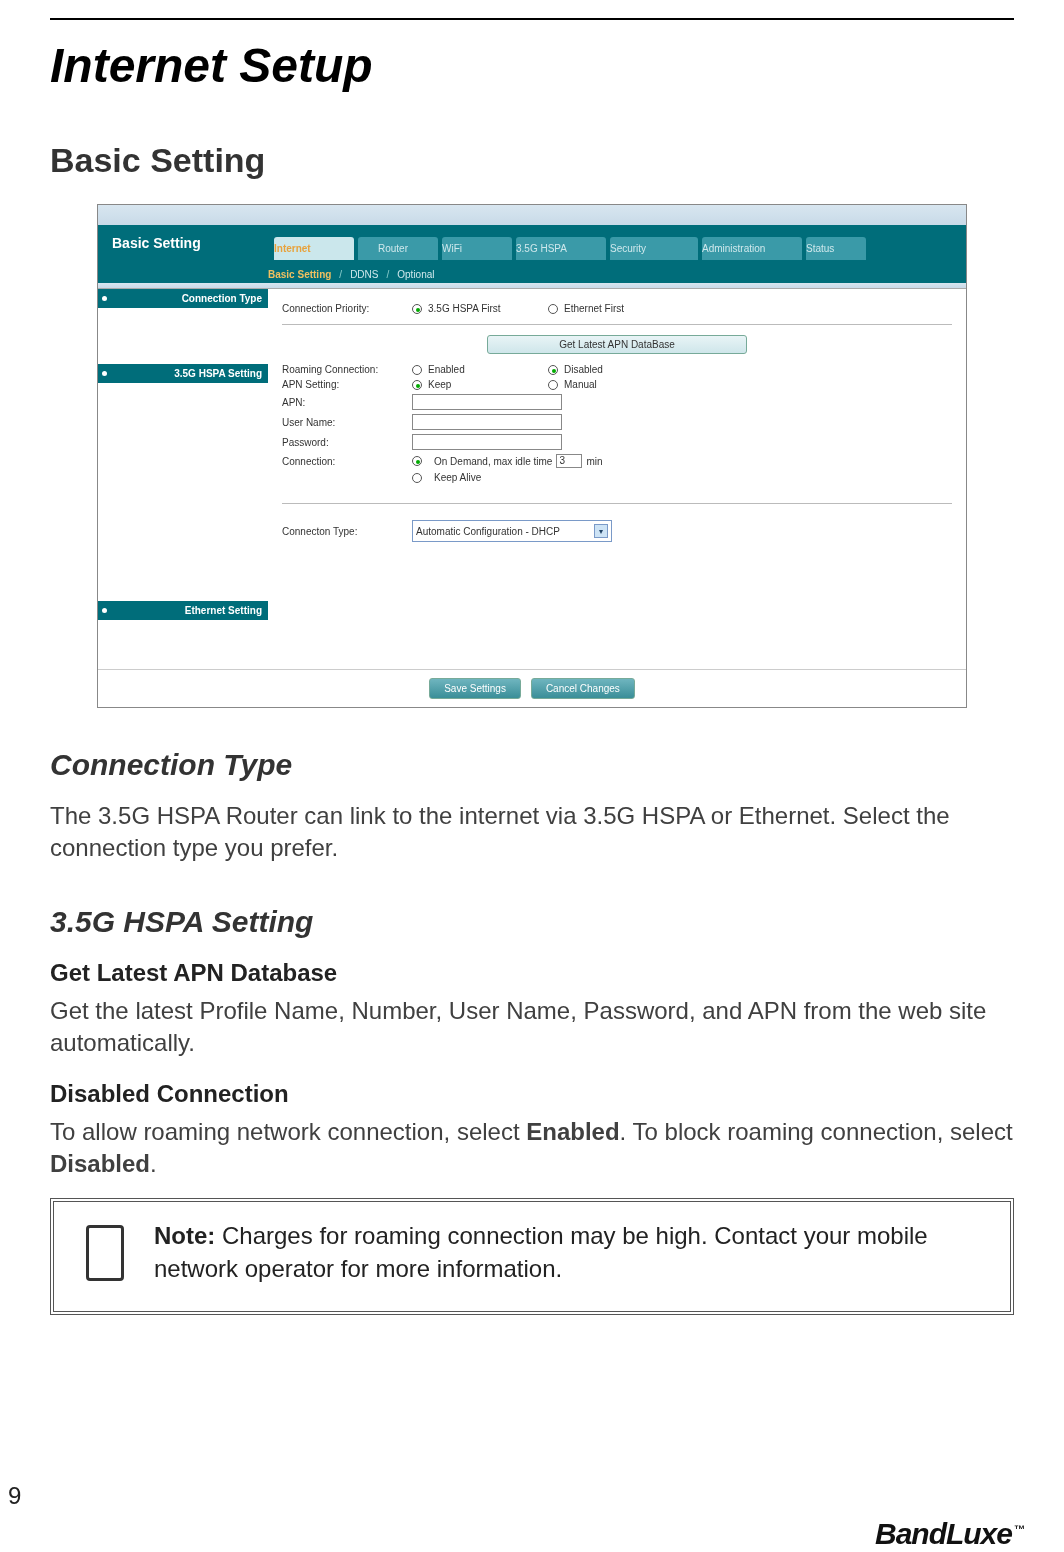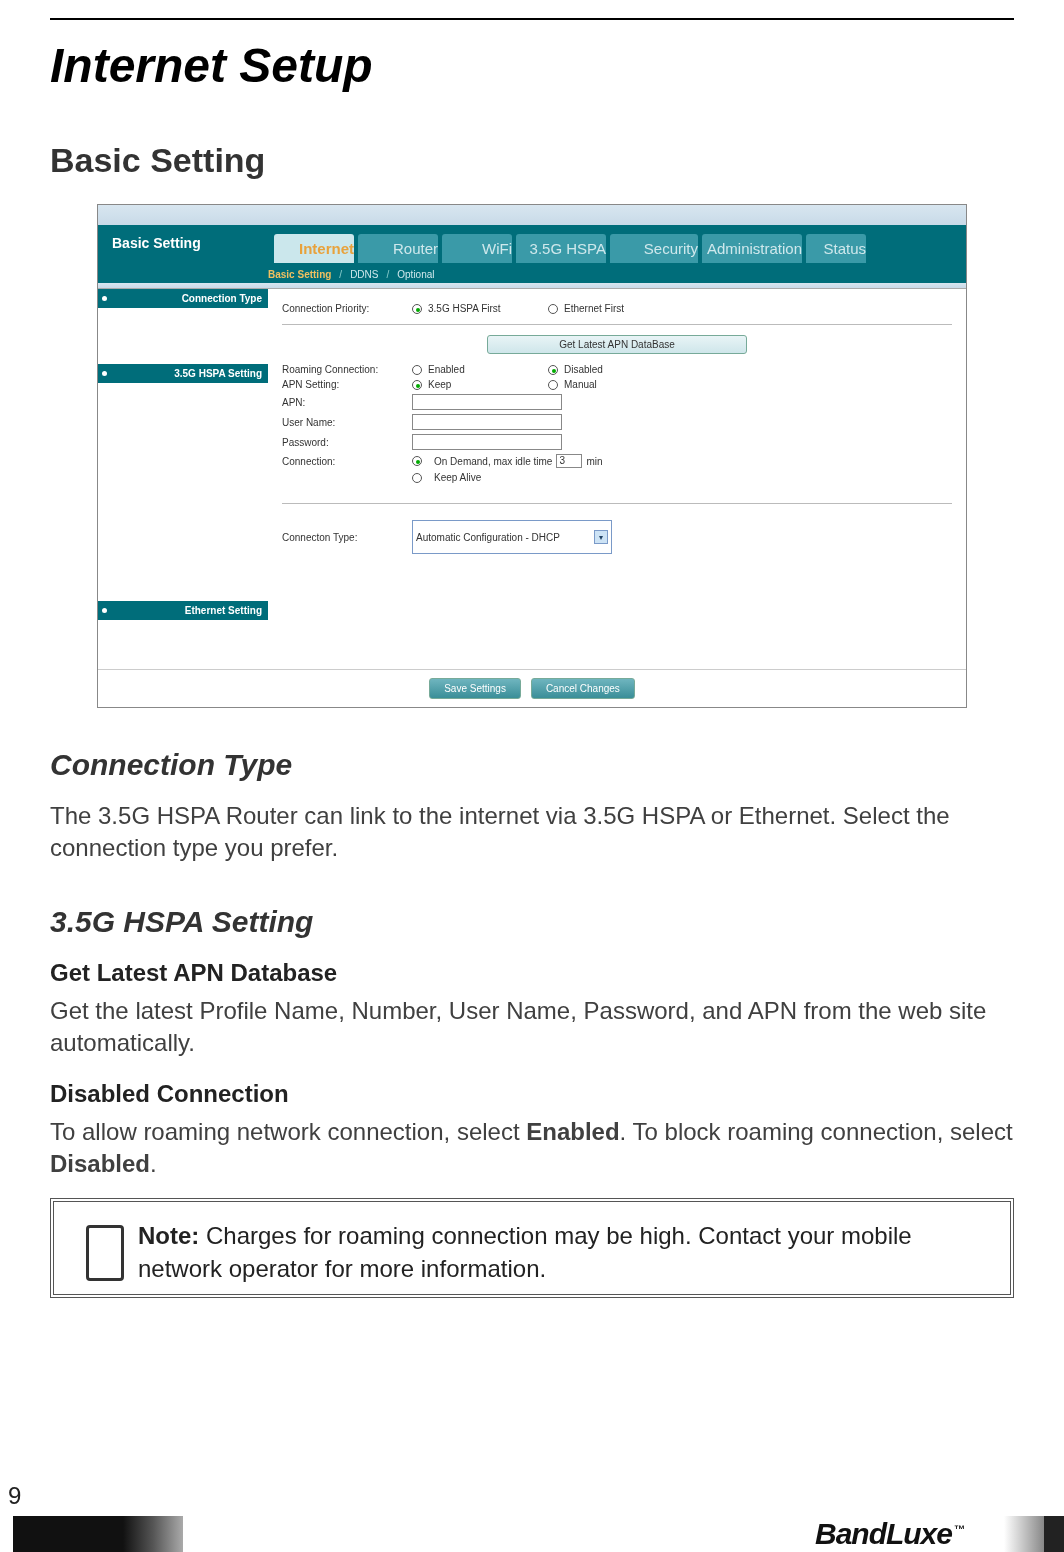--- a/index.html
+++ b/index.html
@@ -58,22 +58,22 @@
     flex: 1;
     display: flex;
     align-items: center;
     gap: 4px;
     padding: 6px 6px 0 6px;
   }
   .shot-tab {
     background: #3a9aa8;
     color: #cfe8ec;
     padding: 6px 0;
-    text-align: right;
-    font-size: 15px;
+    text-align: left;
+    font-size: 10px;
     border-radius: 3px 3px 0 0;
   }
   .shot-tab.active { background: #cbe7ec; color: #e8a23c; font-weight: bold; }
   .t-internet { width: 80px; }
   .t-router { width: 80px; padding-left: 20px; }
   .t-wifi { width: 70px; }
   .t-hspa { width: 90px; }
   .t-security { width: 88px; }
   .t-admin { width: 100px; }
   .t-status { width: 60px; }
@@ -170,21 +170,21 @@
   .small-input {
     border: 1px solid #888;
     height: 14px;
     width: 26px;
     font-size: 10px;
     padding: 0 2px;
     display: inline-block;
   }
   .sel-input {
     border: 1px solid #7a9ac8;
-    height: 34px;
+    height: 22px;
     width: 200px;
     font-size: 10px;
     padding: 1px 3px;
     display: inline-flex;
     align-items: center;
     justify-content: space-between;
     background: #fff;
   }
   .sel-input .arrow {
     width: 14px; height: 14px; background: #cde3f5; border: 1px solid #7a9ac8;
@@ -223,25 +223,25 @@
   .sub-h4 {
     font-size: 24px;
     font-weight: bold;
     color: #222;
     margin-top: 20px;
     margin-bottom: 8px;
   }
   .bold { font-weight: bold; }
   .note-box {
     border: 4px double #555;
-    padding: 18px 18px 9px 18px;
+    padding: 18px 18px 26px 18px;
     margin-top: 18px;
     display: flex;
     align-items: center;
-    gap: 14px;
+    gap: 30px;
   }
   .note-icon {
     width: 38px; height: 56px; border: 3px solid #333; border-radius: 4px;
     flex-shrink: 0;
     margin-left: 14px;
   }
   .note-text {
     font-size: 24px;
     color: #222;
     line-height: 1.35;
@@ -257,20 +257,21 @@
     left: 8px;
     top: 0;
     font-size: 24px;
     color: #222;
   }
   .footer-bar {
     position: absolute;
     left: 13px; right: 0; bottom: 0;
     height: 36px;
     display: flex;
+    flex-direction: column;
   }
   .fb1 { width: 110px; background: #111; }
   .fb2 { width: 30px; background: linear-gradient(90deg,#111,#555); }
   .fb3 { width: 30px; background: linear-gradient(90deg,#555,#aaa); }
   .fb4 { flex: 1; background: #fff; display: flex; justify-content: flex-end; align-items: center; padding-right: 40px; }
   .brand {
     font-family: Arial, sans-serif;
     font-size: 30px;
     font-weight: bold;
     font-style: italic;

